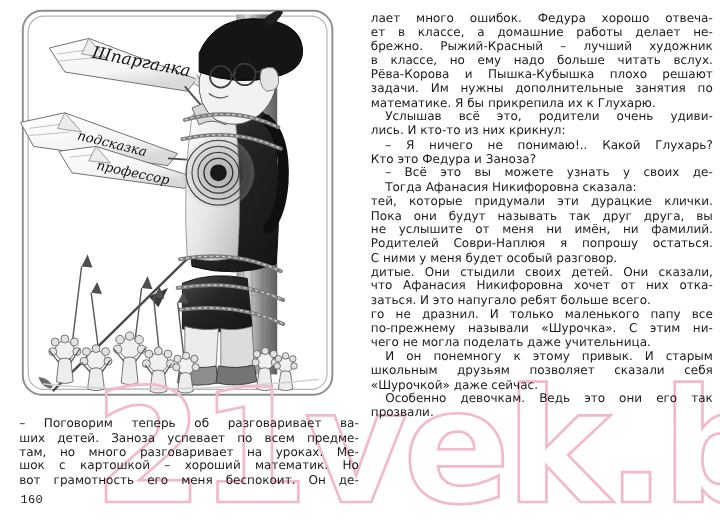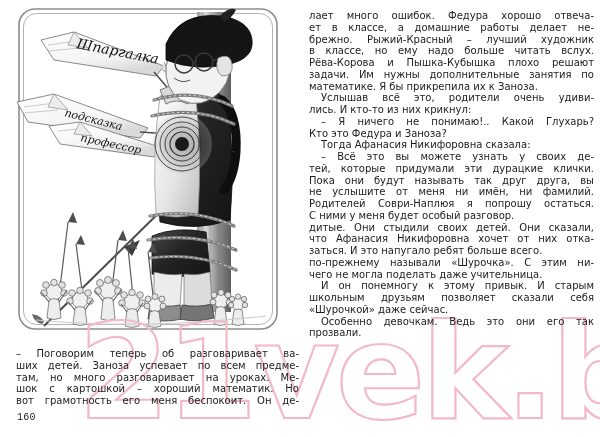--- a/index.html
+++ b/index.html
@@ -371,35 +371,36 @@
   </div>
 
   <div class="col" id="col-right">
     <div id="right-text" class="body-text">
       <span class="jline">лает много ошибок. Федура хорошо отвеча-</span>
       <span class="jline">ет в классе, а домашние работы делает не-</span>
       <span class="jline">брежно. Рыжий-Красный – лучший художник</span>
       <span class="jline">в классе, но ему надо больше читать вслух.</span>
       <span class="jline">Рёва-Корова и Пышка-Кубышка плохо решают</span>
       <span class="jline">задачи. Им нужны дополнительные занятия по</span>
-      <span class="jline last">математике. Я бы прикрепила их к Заноза.</span>
+      <span class="jline last">математике. Я бы прикрепила их к Глухарю.</span>
       <span class="jline" style="text-indent:12px">Услышав всё это, родители очень удиви-</span>
       <span class="jline last">лись. И кто-то из них крикнул:</span>
       <span class="jline" style="text-indent:12px">– Я ничего не понимаю!.. Какой Глухарь?</span>
       <span class="jline last">Кто это Федура и Заноза?</span>
+      <span class="jline" style="text-indent:12px">– Всё это вы можете узнать у своих де-</span>
       <span class="jline last" style="text-indent:12px">Тогда Афанасия Никифоровна сказала:</span>
-      <span class="jline" style="text-indent:12px">– Всё это вы можете узнать у своих де-</span>
       <span class="jline">тей, которые придумали эти дурацкие клички.</span>
       <span class="jline">Пока они будут называть так друг друга, вы</span>
       <span class="jline">не услышите от меня ни имён, ни фамилий.</span>
       <span class="jline">Родителей Соври-Наплюя я попрошу остаться.</span>
       <span class="jline last">С ними у меня будет особый разговор.</span>
       <span class="jline">дитые. Они стыдили своих детей. Они сказали,</span>
       <span class="jline">что Афанасия Никифоровна хочет от них отка-</span>
       <span class="jline last">заться. И это напугало ребят больше всего.</span>
+      <span class="jline">го не дразнил. И только маленького папу все</span>
       <span class="jline">по-прежнему называли «Шурочка». С этим ни-</span>
       <span class="jline last">чего не могла поделать даже учительница.</span>
       <span class="jline" style="text-indent:12px">И он понемногу к этому привык. И старым</span>
       <span class="jline">школьным друзьям позволяет сказали себя</span>
       <span class="jline last">«Шурочкой» даже сейчас.</span>
       <span class="jline" style="text-indent:12px">Особенно девочкам. Ведь это они его так</span>
       <span class="jline last">прозвали.</span>
     </div>
   </div>
 

